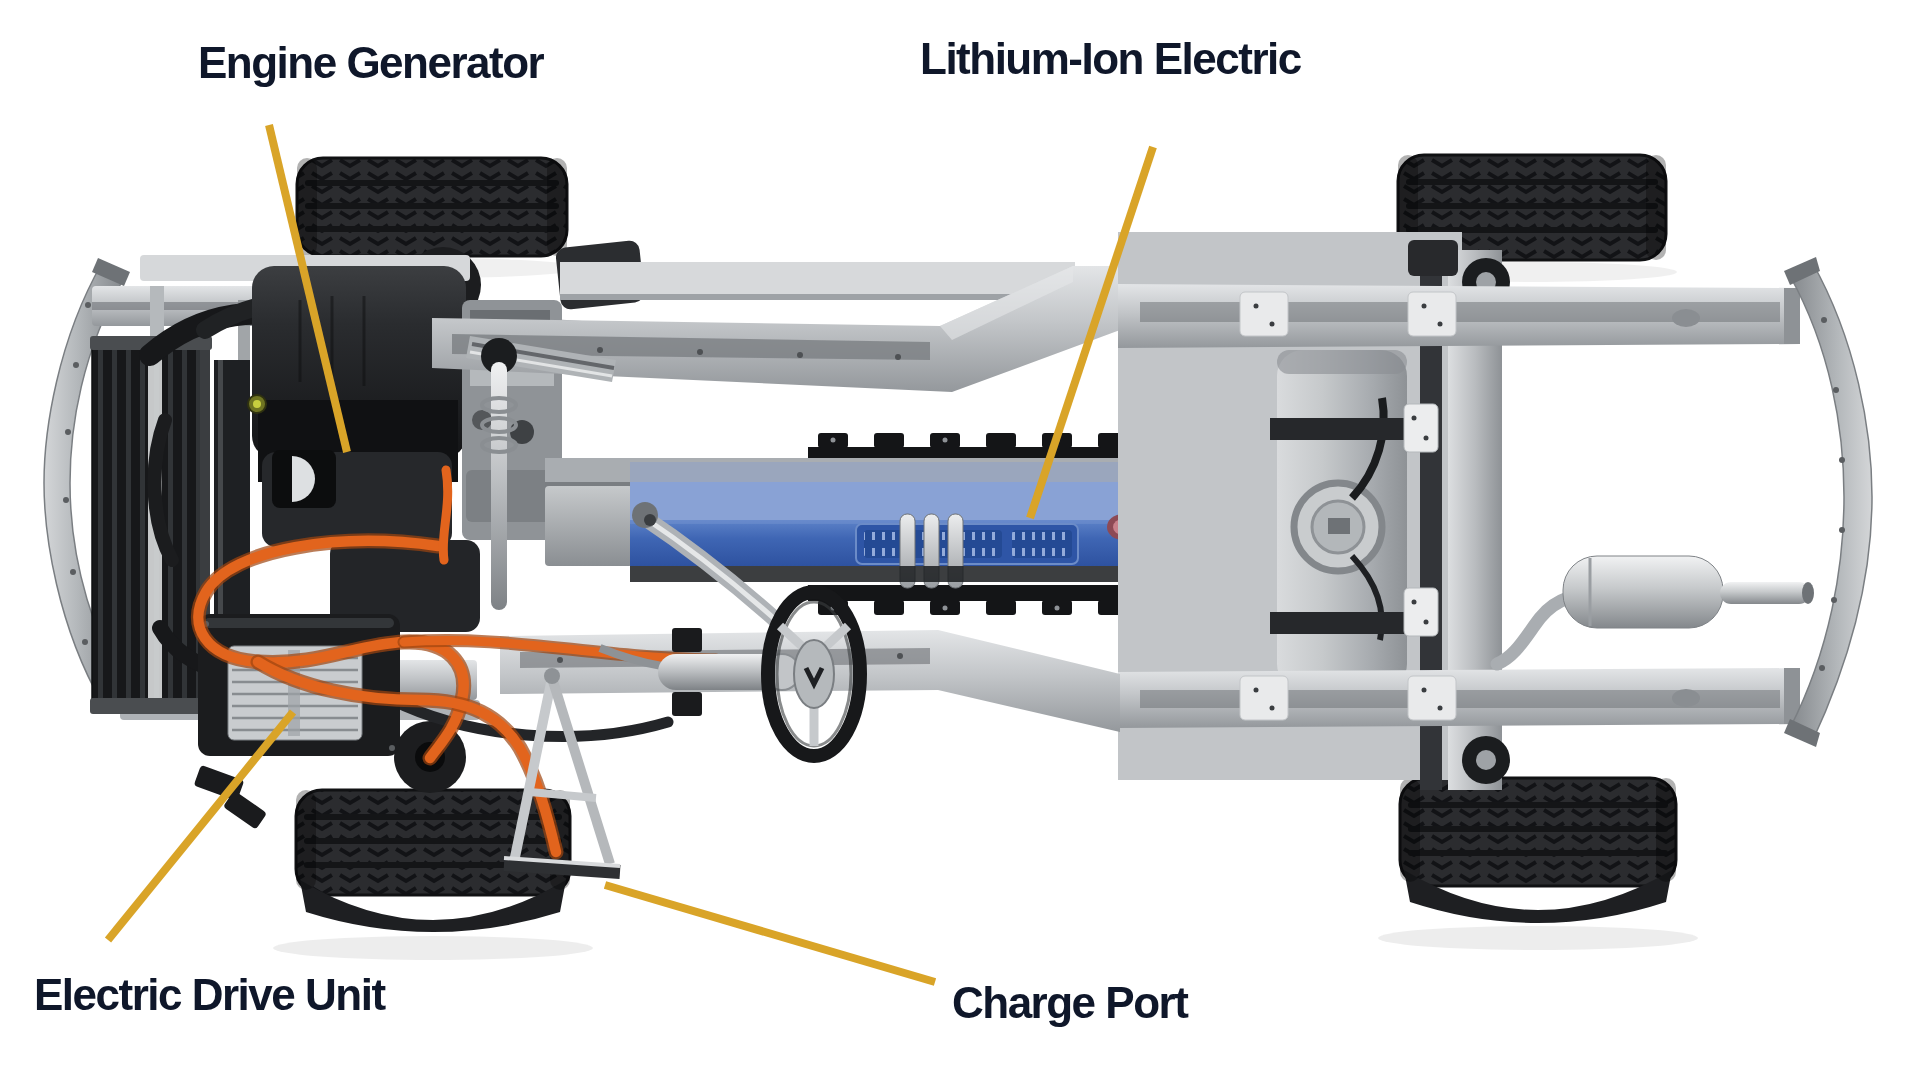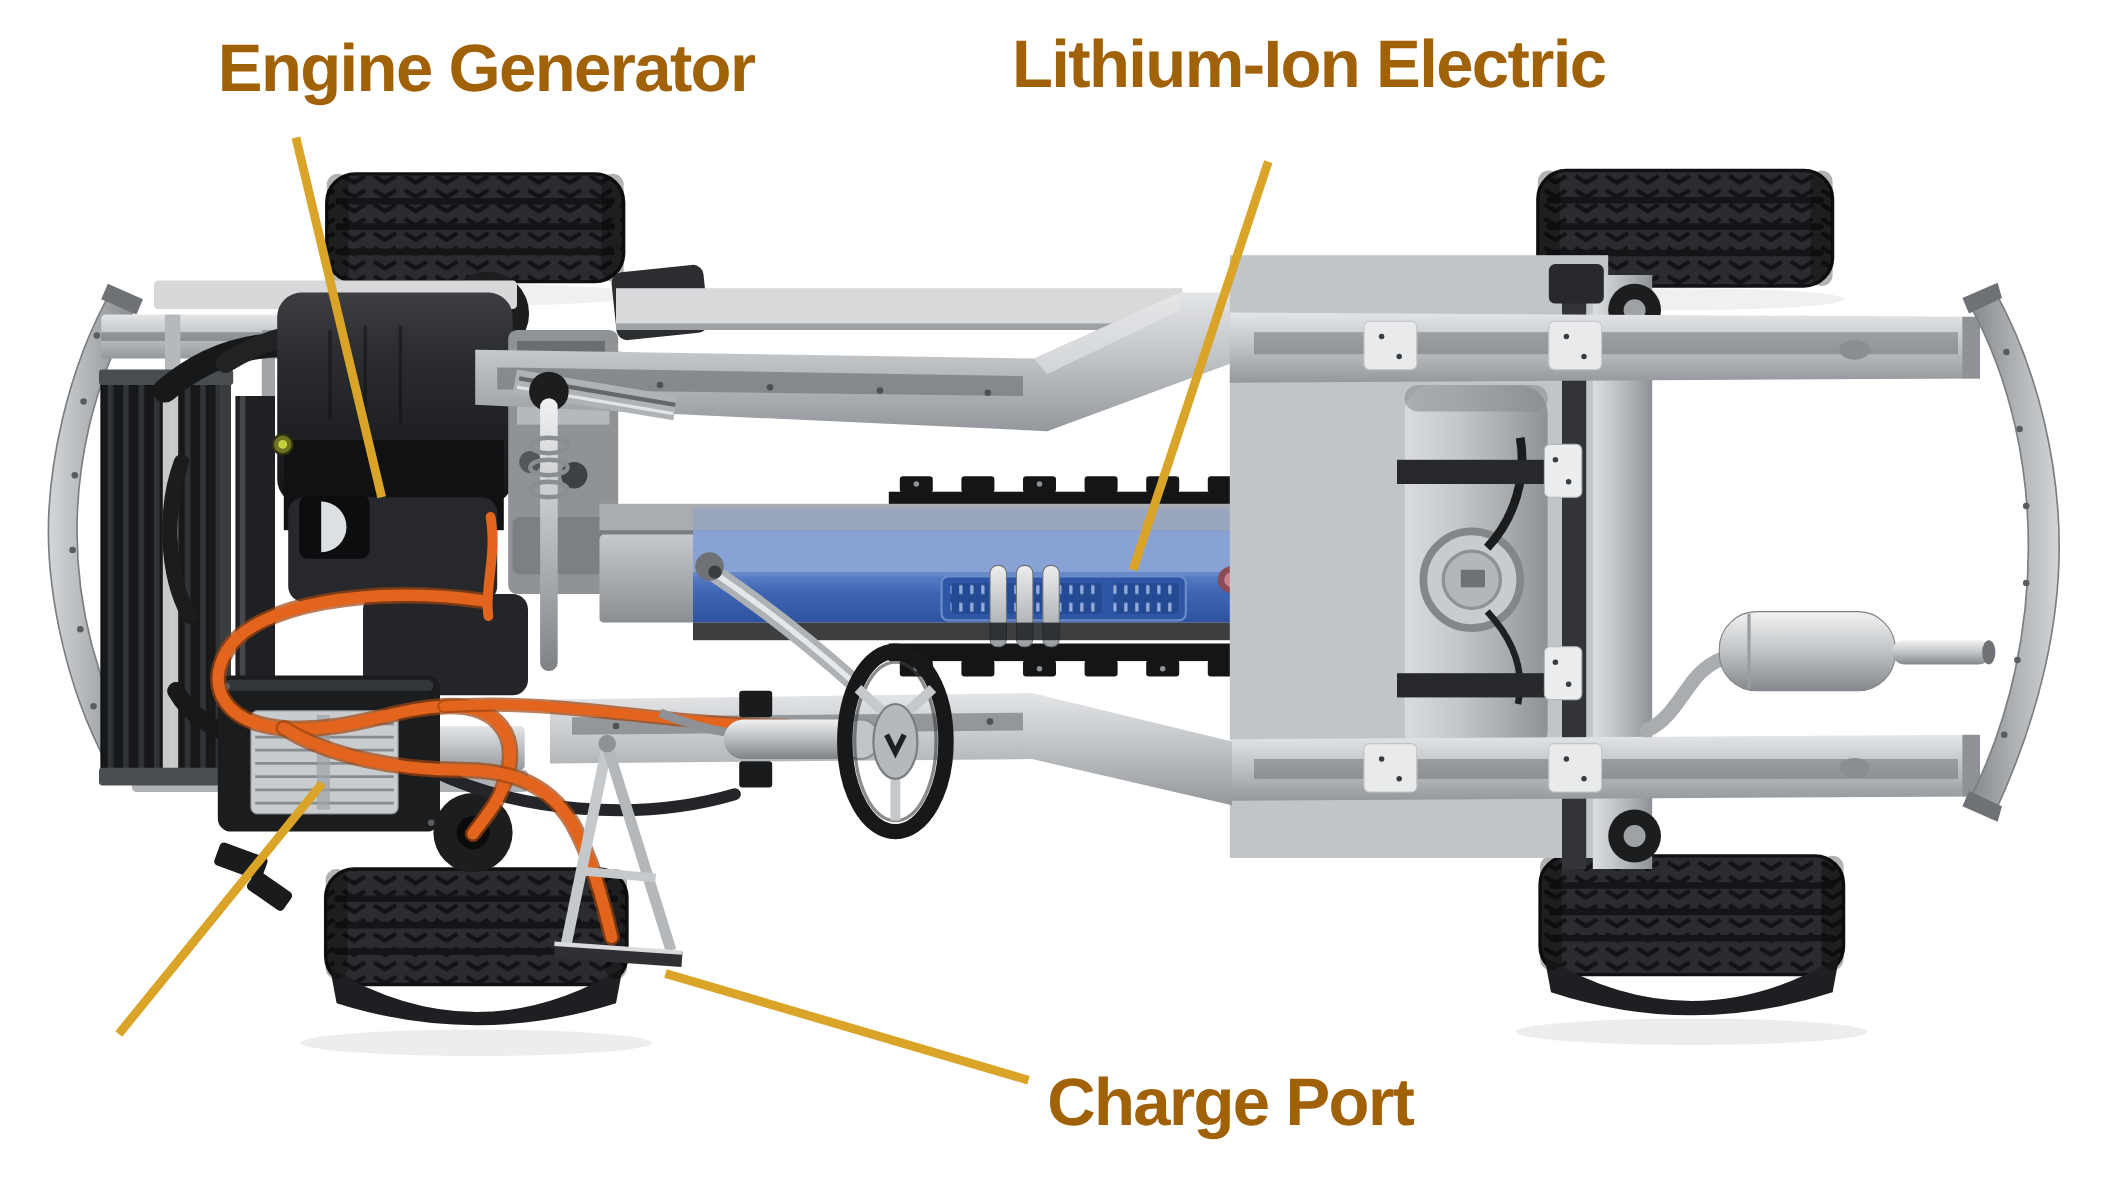--- a/index.html
+++ b/index.html
@@ -1,20 +1,20 @@
 <!DOCTYPE html>
 <html><head>
 <meta charset="utf-8">
 <style>
   html,body{margin:0;padding:0;background:#fff;}
   .stage{position:relative;width:1920px;height:1080px;background:#fff;overflow:hidden;
          font-family:"Liberation Sans", sans-serif;}
   .stage svg{position:absolute;left:0;top:0;}
-  .callout{position:absolute;font-weight:700;font-size:61px;line-height:1.05;
-           letter-spacing:-1.5px;color:#a16207;white-space:nowrap;}
+  .callout{position:absolute;font-weight:700;font-size:44px;line-height:1.05;
+           letter-spacing:-1.5px;color:#0f172a;white-space:nowrap;margin-top:10px;}
 </style>
 </head>
 <body>
 
 <div class="stage">
 <svg width="1920" height="1080" viewBox="0 0 1920 1080">
   <defs>
     <linearGradient id="gSilverV" x1="0" y1="0" x2="0" y2="1">
       <stop offset="0" stop-color="#E3E5E7"></stop>
           <stop offset=".45" stop-color="#C2C5C8"></stop>
@@ -438,14 +438,15 @@
   <g stroke-linecap="butt">
     <line x1="269" y1="125" x2="347" y2="452" stroke-width="8" stroke="#D9A428"></line>
     <line x1="1153" y1="147" x2="1030" y2="518" stroke-width="8" stroke="#D9A428"></line>
     <line x1="293" y1="712" x2="108" y2="940" stroke-width="8" stroke="#D9A428"></line>
     <line x1="605" y1="885" x2="935" y2="982" stroke-width="8" stroke="#D9A428"></line>
   </g>
 </svg>
 
   <div class="callout" style="left:198px;top:30px;">Engine Generator</div>
   <div class="callout" style="left:920px;top:26px;">Lithium-Ion Electric</div>
+  <div class="callout" style="left:34px;top:962px;">Electric Drive Unit</div>
   <div class="callout" style="left:952px;top:970px;">Charge Port</div>
 </div>
 
 </body></html>

